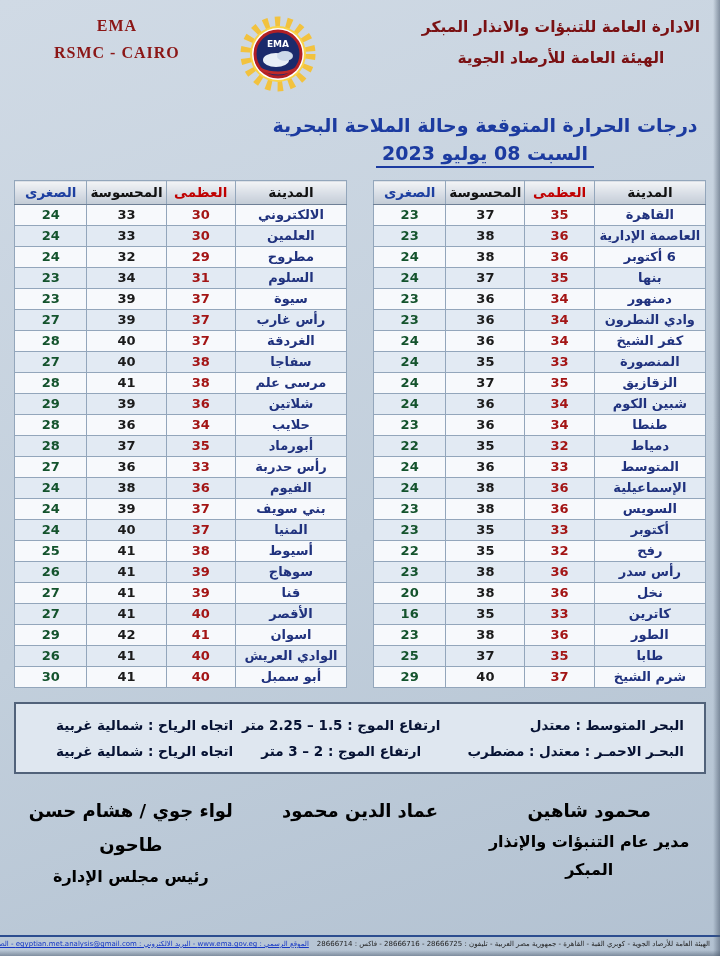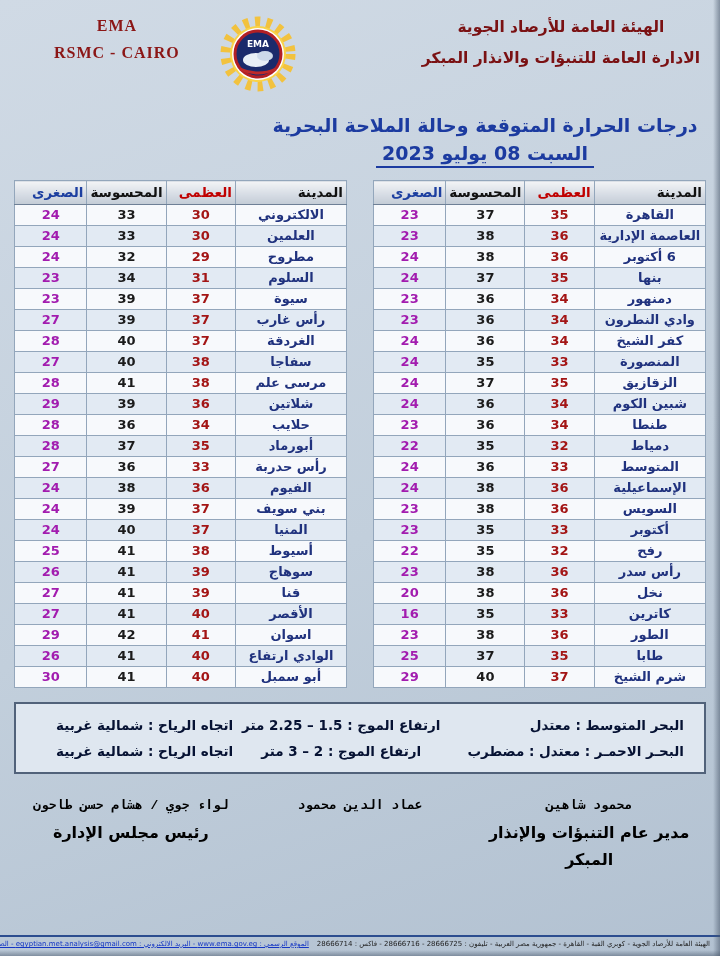--- a/index.html
+++ b/index.html
@@ -6,60 +6,60 @@
   html,body { background:#9aa7b5; }
   .page {
     width:720px; height:956px; margin:0 auto; position:relative; overflow:hidden;
     background:linear-gradient(160deg,#d0dae5 0%,#c2cfdc 55%,#b2c1d1 100%);
     font-family:"DejaVu Sans", sans-serif;
   }
   .edge-shadow-right { position:absolute; top:0; right:0; width:7px; height:100%; background:linear-gradient(90deg,rgba(90,105,125,0),rgba(70,85,105,.55)); }
   .edge-shadow-bottom { position:absolute; bottom:0; left:0; width:100%; height:6px; background:linear-gradient(180deg,rgba(90,105,125,0),rgba(70,85,105,.5)); }
 
   
-  .hdr { display:flex; direction:ltr; align-items:flex-start; padding:12px 20px 0 20px; }
+  .hdr { display:flex; direction:ltr; align-items:flex-start; padding:12px 20px 0 20px;gap:20px; }
   .ema-en { margin-left:34px; text-align:center; color:#8b1616; font-family:"Liberation Serif", serif; font-weight:bold; font-size:16px; line-height:1.7; letter-spacing:1px; }
   .logo-wrap { margin-left:38px; margin-top:2px; }
   .org-ar { margin-left:auto; text-align:center; color:#7a1113; font-weight:bold; font-size:15.5px; line-height:2.0; direction:rtl; }
 
   .title-block { direction:rtl; text-align:center; margin:10px 0 8px 0; padding-left:16px; width:720px; }
   .title-inner { margin-left:235px; width:470px; text-align:center; }
   .title-l1 { color:#1c3ba0; font-weight:bold; font-size:19px; line-height:1.8; }
   .title-l2 { color:#1c3ba0; font-weight:bold; font-size:19px; display:inline-block; border-bottom:2px solid #1c3ba0; padding:0 6px 2px 6px; }
 
   
   .tables { direction:rtl; display:flex; justify-content:space-between; gap:26px; padding:4px 14px 0 14px; }
   table.temps { flex:1; border-collapse:collapse; border:1.5px solid #6e8096; background:#f6f8fb; }
   table.temps th, table.temps td {
     border:1px solid #93a6bb; text-align:center; height:21px;
     font-size:13px; font-weight:bold; padding:1px 3px; line-height:1.1;
   }
-  table.temps th { background:linear-gradient(180deg,#f3f4f6 0%,#d7dde5 55%,#c3ccd6 100%); font-size:13.5px; height:24px; border-bottom:1.5px solid #6e8096;text-align:right; }
+  table.temps th { background:linear-gradient(180deg,#f3f4f6 0%,#d7dde5 55%,#c3ccd6 100%); font-size:13.5px; height:24px; border-bottom:1.5px solid #6e8096; }
   th.h-city  { color:#111111; width:34%; }
   th.h-max   { color:#c00000; width:21%; }
   th.h-feels { color:#111111; width:23%; }
   th.h-min   { color:#1d3fa0; width:22%; }
   table.temps tbody tr:nth-child(odd)  { background:#f7f9fc; }
   table.temps tbody tr:nth-child(even) { background:#e2eaf3; }
   td.city    { color:#20327e; font-size:13.5px; }
   td.t-max   { color:#a31515; }
   td.t-feels { color:#1b1b1b; }
-  td.t-min   { color:#a21caf; }
+  td.t-min   { color:#14532d; }
 
   
   .marine { direction:rtl; margin:14px 14px 0 14px; border:2px solid #51627a; background:#dfe7f0; padding:8px 6px; }
   .marine-row { display:flex; align-items:center; padding:5px 0; }
   .marine-row .sea  { flex:1.25; text-align:right; padding-right:14px; color:#061233; font-weight:bold; font-size:13.5px; }
   .marine-row .wave { flex:1.15; text-align:center; color:#061233; font-weight:bold; font-size:13.5px; }
   .marine-row .wind { flex:1.05; text-align:right; padding-left:14px; color:#061233; font-weight:bold; font-size:13.5px; }
 
   
   .signs { direction:rtl; display:flex; justify-content:space-between; padding:20px 18px 0 18px; }
   .sign { width:33%; text-align:center; }
-  .sign .name  { color:#000; font-weight:bold; font-size:13px; line-height:1.9;font-family:Liberation Mono, monospace; }
+  .sign .name  { color:#000; font-weight:bold; font-size:18px; line-height:1.9; }
   .sign .role  { color:#000; font-weight:bold; font-size:16px; line-height:1.7; }
 
   
   .footer { position:absolute; bottom:6px; left:0; width:100%; border-top:2px solid #2c4d8f; padding:3px 10px 2px 10px; direction:rtl; display:flex; justify-content:space-between; gap:8px; font-size:7px; color:#222; white-space:nowrap; overflow:hidden; }
   .footer .lnk { color:#1436c4; text-decoration:underline; }
 </style>
 </head>
 <body>
 
 <div class="page">
@@ -75,22 +75,22 @@
         <circle cx="40" cy="40" r="28" fill="#f8d34a"></circle>
         <circle cx="40" cy="40" r="26" fill="#ffffff"></circle>
         <circle cx="40" cy="40" r="23" fill="#1b2a6b" stroke="#b32025" stroke-width="3"></circle>
         <text x="40" y="33" text-anchor="middle" font-size="9" fill="#ffffff" font-weight="bold">EMA</text>
         <ellipse cx="38" cy="46" rx="13" ry="7" fill="#e8eef6"></ellipse>
         <ellipse cx="47" cy="42" rx="8" ry="5" fill="#cdd9ea"></ellipse>
         <path d="M22 55 q18 8 36 0" stroke="#c02a2a" stroke-width="3" fill="none"></path>
       </svg>
     </div>
     <div class="org-ar">
+      <div>الادارة العامة للتنبؤات والانذار المبكر</div>
       <div>الهيئة العامة للأرصاد الجوية</div>
-      <div>الادارة العامة للتنبؤات والانذار المبكر</div>
     </div>
   </div>
 
   <div class="title-block">
     <div class="title-inner">
       <div class="title-l1">درجات الحرارة المتوقعة وحالة الملاحة البحرية</div>
       <span class="title-l2">السبت 08 يوليو 2023</span>
     </div>
   </div>
 
@@ -377,21 +377,21 @@
             <td class="t-feels">41</td>
             <td class="t-min">27</td>
           </tr>
           <tr>
             <td class="city">اسوان</td>
             <td class="t-max">41</td>
             <td class="t-feels">42</td>
             <td class="t-min">29</td>
           </tr>
           <tr>
-            <td class="city">الوادي ارتفاع</td>
+            <td class="city">الوادي العريش</td>
             <td class="t-max">40</td>
             <td class="t-feels">41</td>
             <td class="t-min">26</td>
           </tr>
           <tr>
             <td class="city">أبو سمبل</td>
             <td class="t-max">40</td>
             <td class="t-feels">41</td>
             <td class="t-min">30</td>
           </tr>

